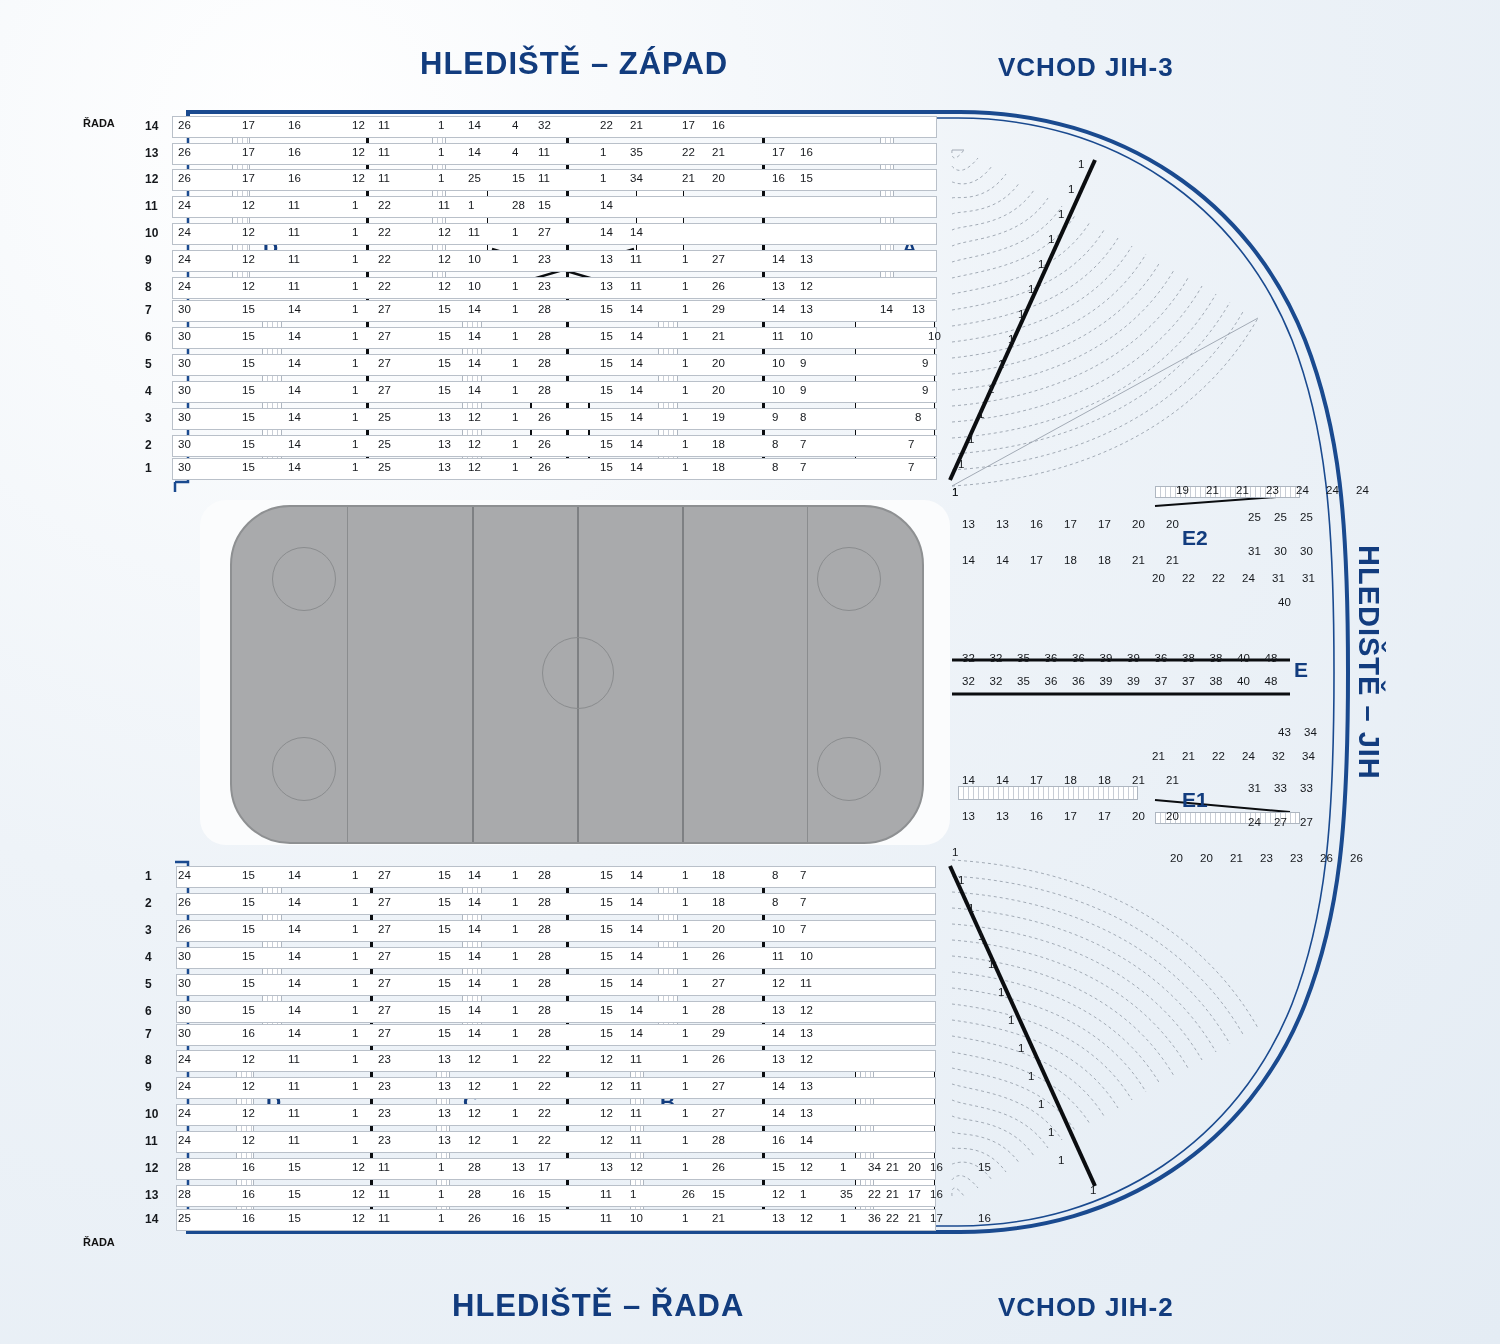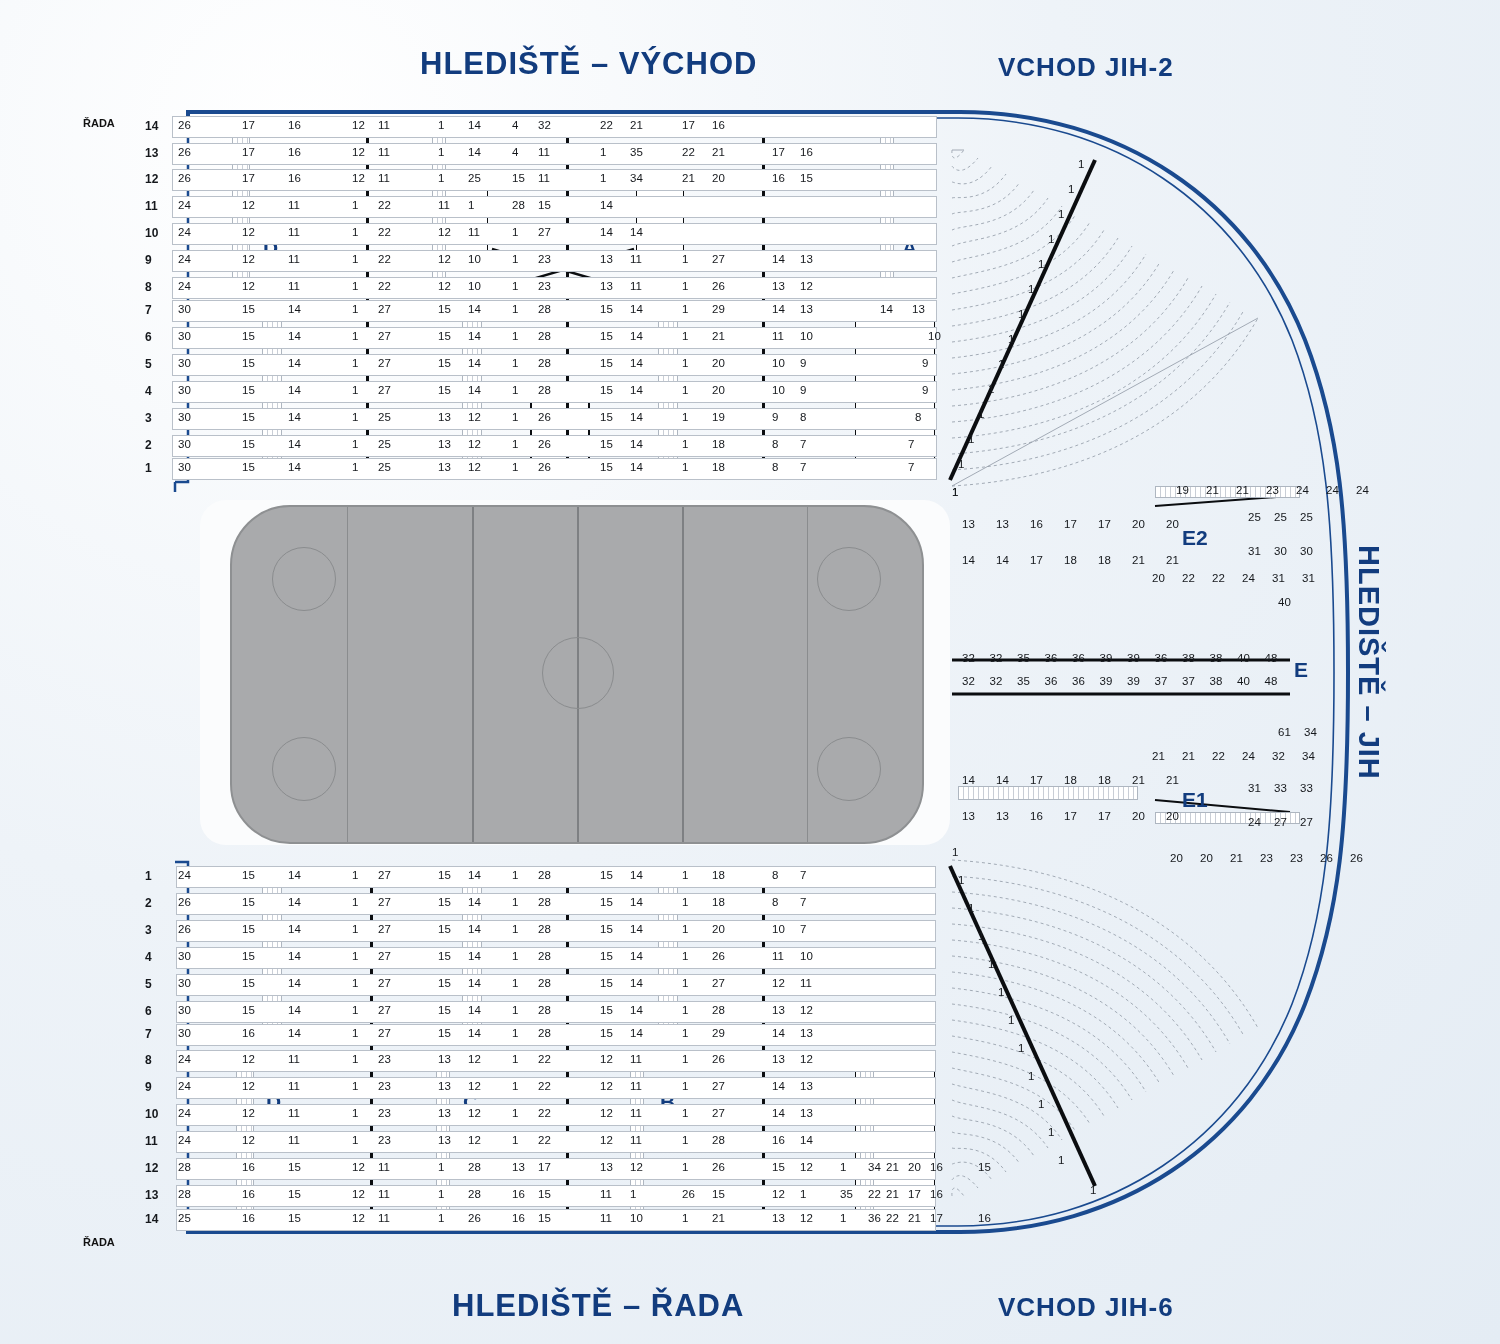--- a/index.html
+++ b/index.html
@@ -97,24 +97,24 @@
   }
   .thickline{position:absolute;background:#0b0d10;}
   .whitebox{position:absolute;background:#fff;border:2px solid #0b0d10;box-sizing:border-box;}
   .plainbox{position:absolute;background:#fff;border:1px solid #0b0d10;box-sizing:border-box;}
 </style>
 </head>
 <body>
 
 <div id="paper"></div>
 
-<div class="lbl" id="t-vychod">HLEDIŠTĚ – VÝCHOD</div>
+<div class="lbl" id="t-vychod">HLEDIŠTĚ – ZÁPAD</div>
 <div class="lbl" id="t-zapad">HLEDIŠTĚ – ŘADA</div>
-<div class="lbl" id="t-jih2">VCHOD JIH-2</div>
-<div class="lbl" id="t-jih1">VCHOD JIH-6</div>
+<div class="lbl" id="t-jih2">VCHOD JIH-3</div>
+<div class="lbl" id="t-jih1">VCHOD JIH-2</div>
 <div class="lbl" id="t-jih">HLEDIŠTĚ – JIH</div>
 <div class="lbl" id="rada-top">ŘADA</div>
 <div class="lbl" id="rada-bot">ŘADA</div>
 
 <svg id="plan" width="1500" height="1344">
 
   <path d="M188,118 L188,112 L960,112 C1120,112 1250,200 1305,340
            C1340,430 1348,520 1348,672
            C1348,824 1340,914 1305,1004
            C1250,1144 1120,1232 960,1232 L188,1232 L188,1226" fill="none" stroke="#1a4a8f" stroke-width="4"></path>
@@ -793,21 +793,21 @@
     <div class="num" style="left: 1098px; top: 774px;">18</div>
     <div class="num" style="left: 1132px; top: 774px;">21</div>
     <div class="num" style="left: 1166px; top: 774px;">21</div>
     <div class="num" style="left: 962px; top: 810px;">13</div>
     <div class="num" style="left: 996px; top: 810px;">13</div>
     <div class="num" style="left: 1030px; top: 810px;">16</div>
     <div class="num" style="left: 1064px; top: 810px;">17</div>
     <div class="num" style="left: 1098px; top: 810px;">17</div>
     <div class="num" style="left: 1132px; top: 810px;">20</div>
     <div class="num" style="left: 1166px; top: 810px;">20</div>
-    <div class="num" style="left: 1278px; top: 726px;">61</div>
+    <div class="num" style="left: 1278px; top: 726px;">43</div>
     <div class="num" style="left: 1304px; top: 726px;">34</div>
     <div class="num" style="left: 1152px; top: 750px;">21</div>
     <div class="num" style="left: 1182px; top: 750px;">21</div>
     <div class="num" style="left: 1212px; top: 750px;">22</div>
     <div class="num" style="left: 1242px; top: 750px;">24</div>
     <div class="num" style="left: 1272px; top: 750px;">32</div>
     <div class="num" style="left: 1302px; top: 750px;">34</div>
     <div class="num" style="left: 1248px; top: 782px;">31</div>
     <div class="num" style="left: 1274px; top: 782px;">33</div>
     <div class="num" style="left: 1300px; top: 782px;">33</div>

